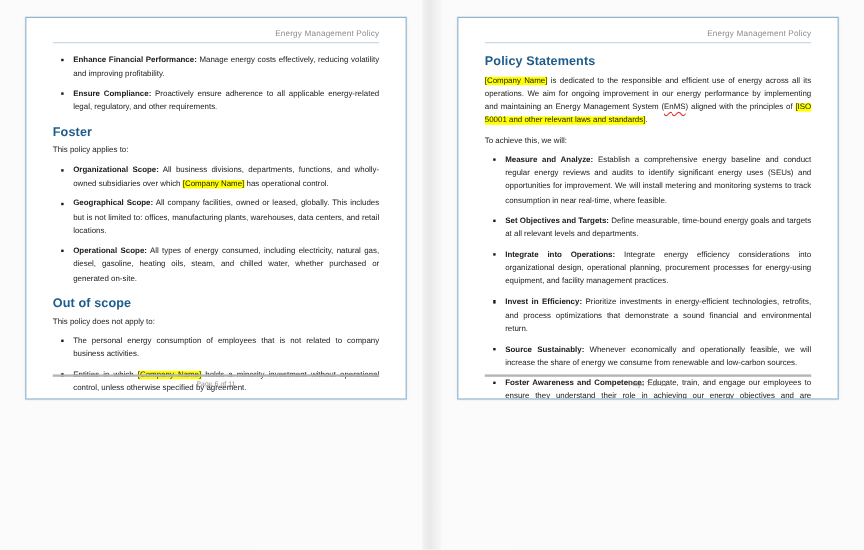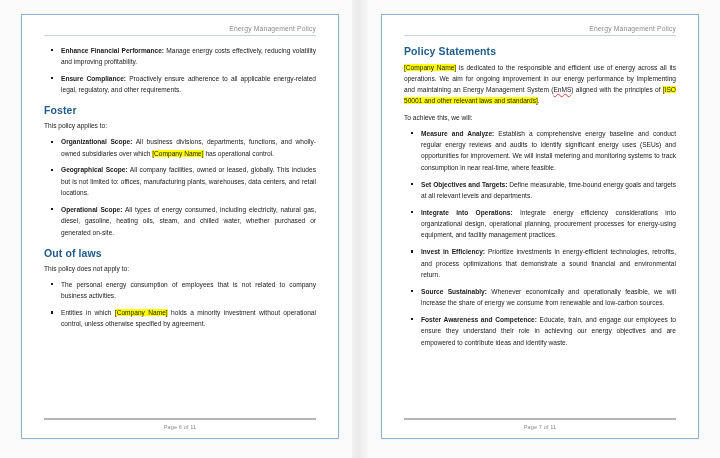--- a/index.html
+++ b/index.html
@@ -37,21 +37,21 @@
     height: 458px;
     box-sizing: border-box;
     display: flex;
     align-items: flex-start;
     justify-content: center;
   }
   .page {
     position: relative;
     box-sizing: border-box;
     width: 318px;
-    height: 425px;
+    height: 319px;
     margin-top: 14px;
     background: #ffffff;
     border: 1px solid #8fb4cc;
     box-shadow: 0 0 2px rgba(0,0,0,0.08);
     padding: 10px 22px 0 22px;
     overflow: hidden;
   }
   .page-inner {
     position: relative;
     height: 100%;
@@ -158,21 +158,21 @@
         <h2 class="section-heading">Foster</h2>
 
         <p class="body-text">This policy applies to:</p>
 
         <ul class="bullets">
           <li><span class="lead">Organizational Scope:</span><span> All business divisions, departments, functions, and wholly-owned subsidiaries over which </span><span class="hl">[Company Name]</span><span> has operational control.</span></li>
           <li><span class="lead">Geographical Scope:</span><span> All company facilities, owned or leased, globally. This includes but is not limited to: offices, manufacturing plants, warehouses, data centers, and retail locations.</span></li>
           <li><span class="lead">Operational Scope:</span><span> All types of energy consumed, including electricity, natural gas, diesel, gasoline, heating oils, steam, and chilled water, whether purchased or generated on-site.</span></li>
         </ul>
 
-        <h2 class="section-heading">Out of laws</h2>
+        <h2 class="section-heading">Out of scope</h2>
 
         <p class="body-text">This policy does not apply to:</p>
 
         <ul class="bullets">
           <li><span>The personal energy consumption of employees that is not related to company business activities.</span></li>
           <li><span>Entities in which </span><span class="hl">[Company Name]</span><span> holds a minority investment without operational control, unless otherwise specified by agreement.</span></li>
         </ul>
 
         <div class="footer">
           <div class="footer-rule"></div>

